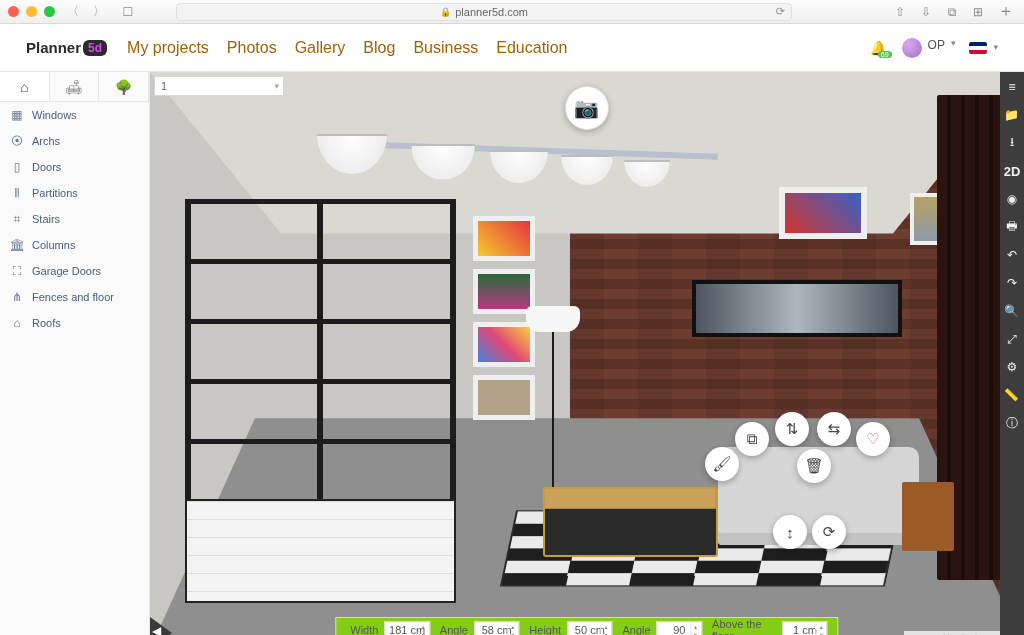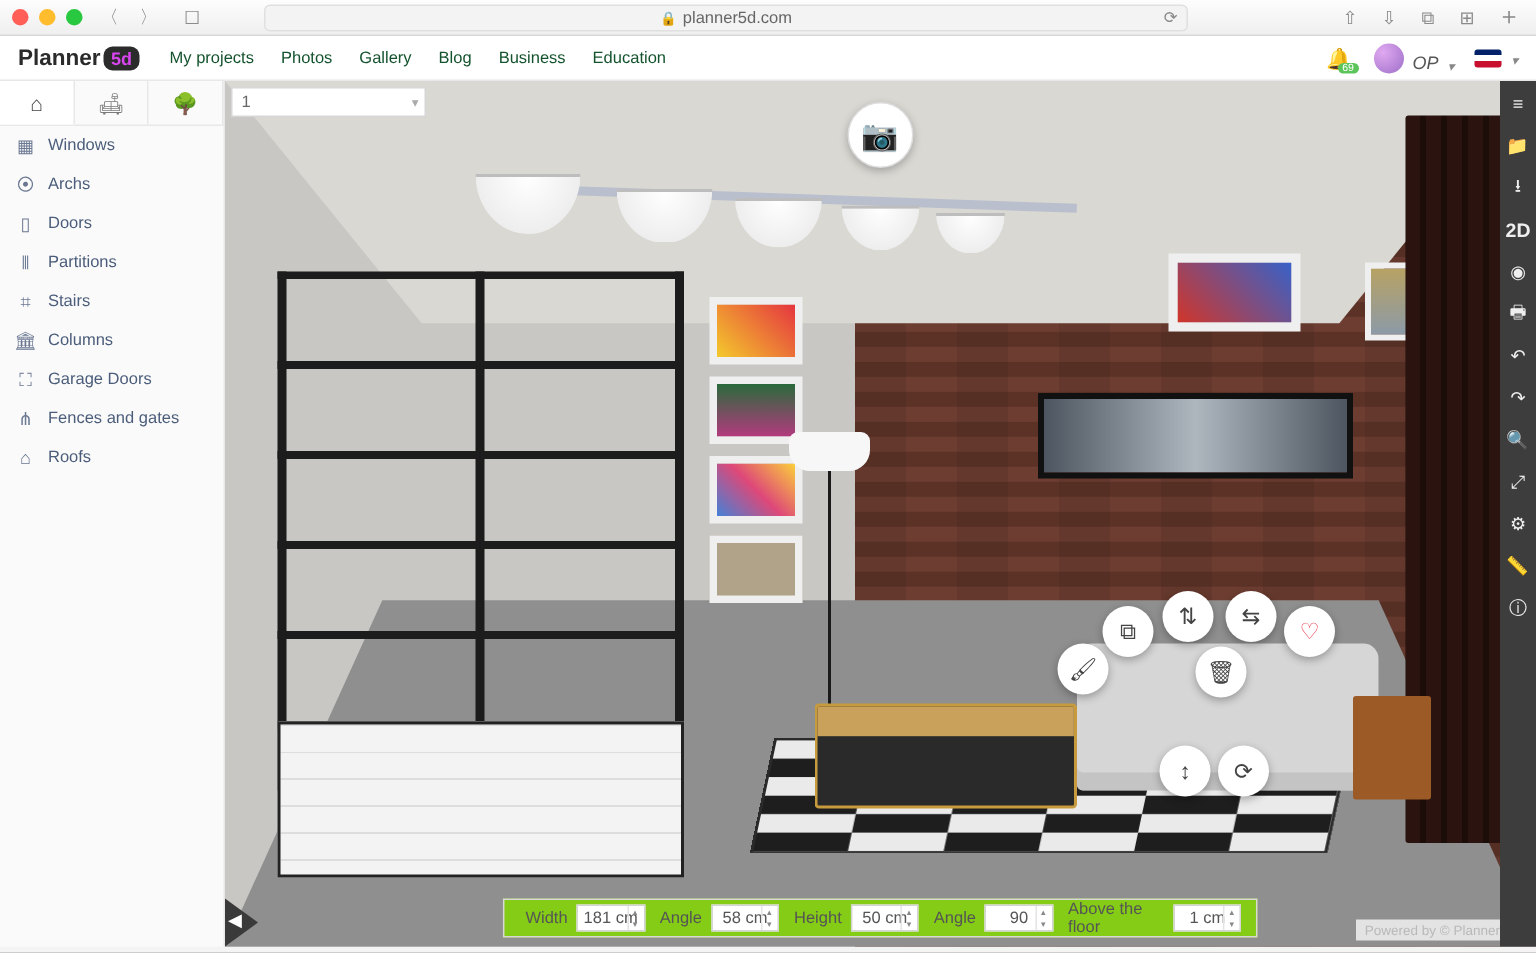--- a/index.html
+++ b/index.html
@@ -10,29 +10,29 @@
   .traffic span { width:11px; height:11px; border-radius:50%; display:block; }
   .t-red{background:#ff5f57;} .t-yel{background:#ffbd2e;} .t-grn{background:#28c940;}
   .nav-btns, .right-btns { display:flex; gap:4px; }
   .chrome-btn { width:22px; height:18px; display:flex; align-items:center; justify-content:center; color:#8b8b8b; font-size:12px; border-radius:3px; }
   .url-bar { flex:1; display:flex; align-items:center; justify-content:center; height:18px; margin:0 90px 0 30px; background:#f3f3f3; border:1px solid #e0e0e0; border-radius:4px; font-size:11px; color:#666; gap:4px; position:relative;}
   .lock-ic{font-size:9px;color:#8b8b8b;}
   .reload-ic{position:absolute; right:6px; color:#8b8b8b; font-size:11px;}
   .plus-tab{width:20px;height:24px;display:flex;align-items:center;justify-content:center;color:#888;margin-left:auto;}
 
   
-  .app-header { height: 30px; background:#fff; border-bottom:1px solid #e8e8e8; display:flex; align-items:center; padding:0 12px; gap:20px; }
+  .app-header { height: 48px; background:#fff; border-bottom:1px solid #e8e8e8; display:flex; align-items:center; padding:0 26px; gap:20px; }
   .logo { font-weight:700; font-size:15px; color:#2b2b2b; display:flex; align-items:center; gap:2px;}
   .logo-bubble { background:#2b2b2b; color:#d946ef; border-radius:6px; padding:1px 5px; font-size:12px;}
   .menu { display:flex; gap:18px; }
-  .menu-item { font-size:11px; color:#14532d; cursor:pointer; }
+  .menu-item { font-size:16px; color:#a16207; cursor:pointer; }
   .header-right { margin-left:auto; display:flex; align-items:center; gap:14px; }
   .bell { position:relative; color:#666; font-size:14px;}
   .bell-badge{position:absolute; bottom:-2px; right:-4px; background:#5bc55b; color:#fff; font-size:7px; border-radius:7px; padding:0 3px;}
-  .user-pill{display:flex;align-items:flex-end;gap:6px;font-size:12px;color:#555;font-style:italic;}
+  .user-pill{display:flex;align-items:flex-start;gap:6px;font-size:12px;color:#555;}
   .avatar-circ{width:20px;height:20px;border-radius:50%;background:radial-gradient(circle at 30% 30%,#e0a8f0,#9d6fc9);}
   .flag{width:18px;height:12px;background:linear-gradient(to bottom,#012169 33%,#fff 33% 66%,#c8102e 66%);border-radius:2px;position:relative;overflow:hidden;}
   .caret{font-size:9px;color:#888;}
 
   
   .workspace { display:flex; height: calc(635px - 24px - 34px); }
   .sidebar { width: 150px; background:#fafafa; border-right:1px solid #e8e8e8; }
   .side-tabs { height:30px; display:flex; border-bottom:1px solid #e8e8e8;}
   .side-tab { flex:1; display:flex; align-items:center; justify-content:center; color:#7c7c7c; font-size:14px; border-right:1px solid #e8e8e8; cursor:pointer;}
   .side-tab.active{background:#fff;color:#444;}
@@ -220,21 +220,21 @@
       <li class="cat-item">
           <span class="cat-icon">🏛</span>
           <span>Columns</span>
         </li>
       <li class="cat-item">
           <span class="cat-icon">⛶</span>
           <span>Garage Doors</span>
         </li>
       <li class="cat-item">
           <span class="cat-icon">⋔</span>
-          <span>Fences and gates</span>
+          <span>Fences and floor</span>
         </li>
       <li class="cat-item">
           <span class="cat-icon">⌂</span>
           <span>Roofs</span>
         </li>
     </ul>
   </aside>
 
   <div class="canvas-wrap">
     <div class="floor-select">

